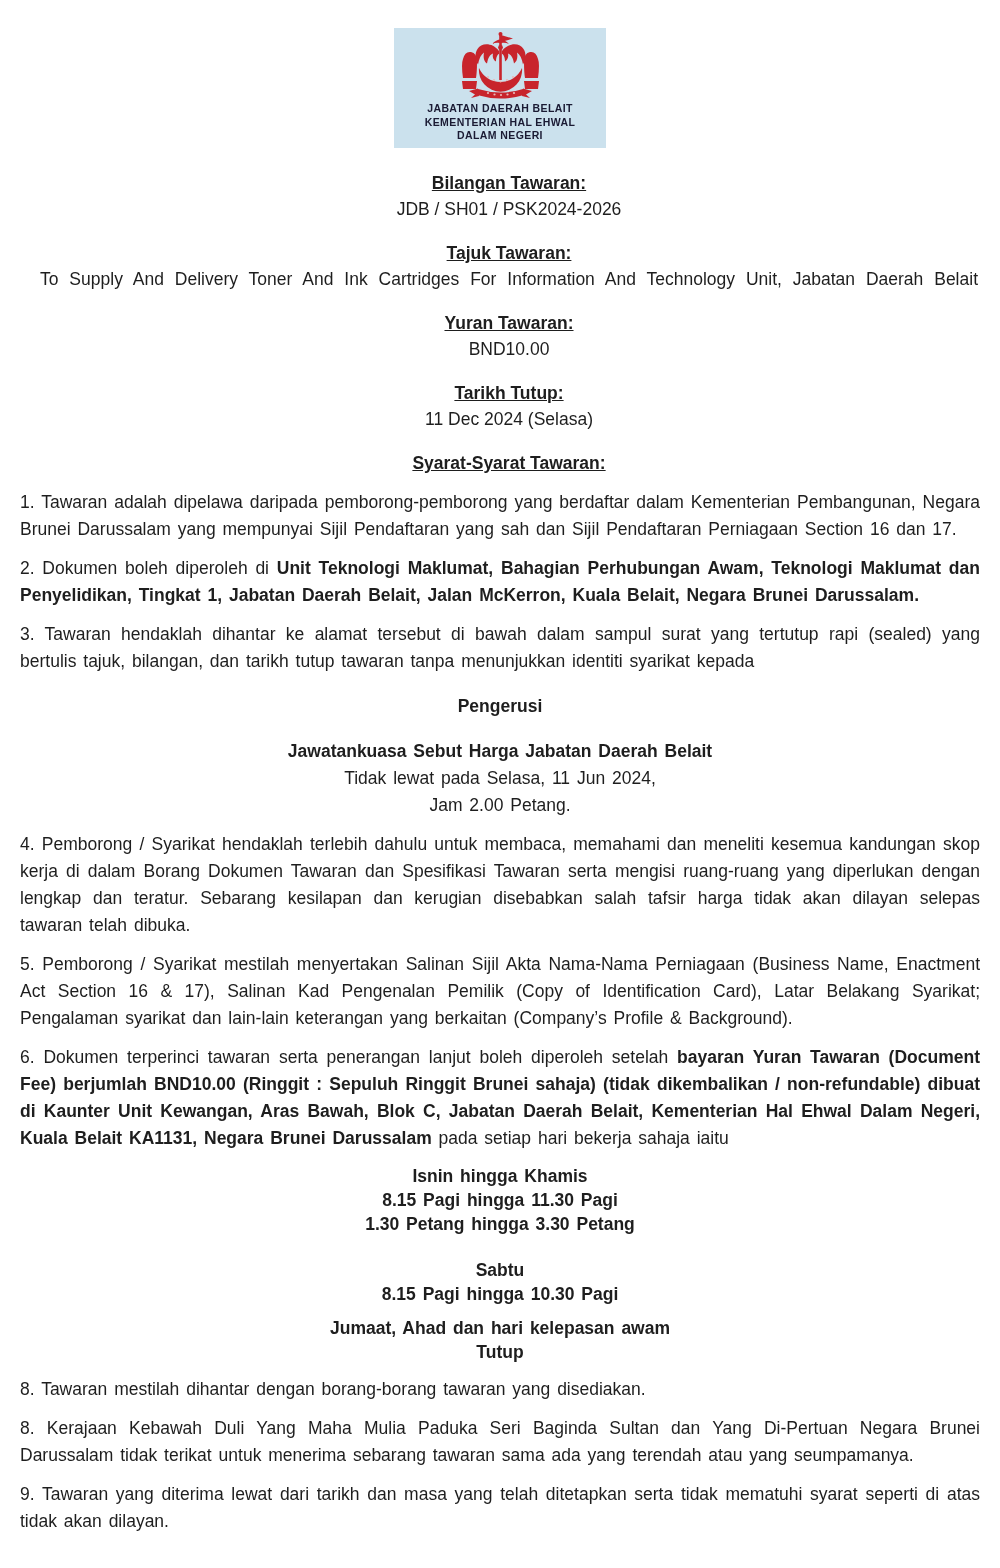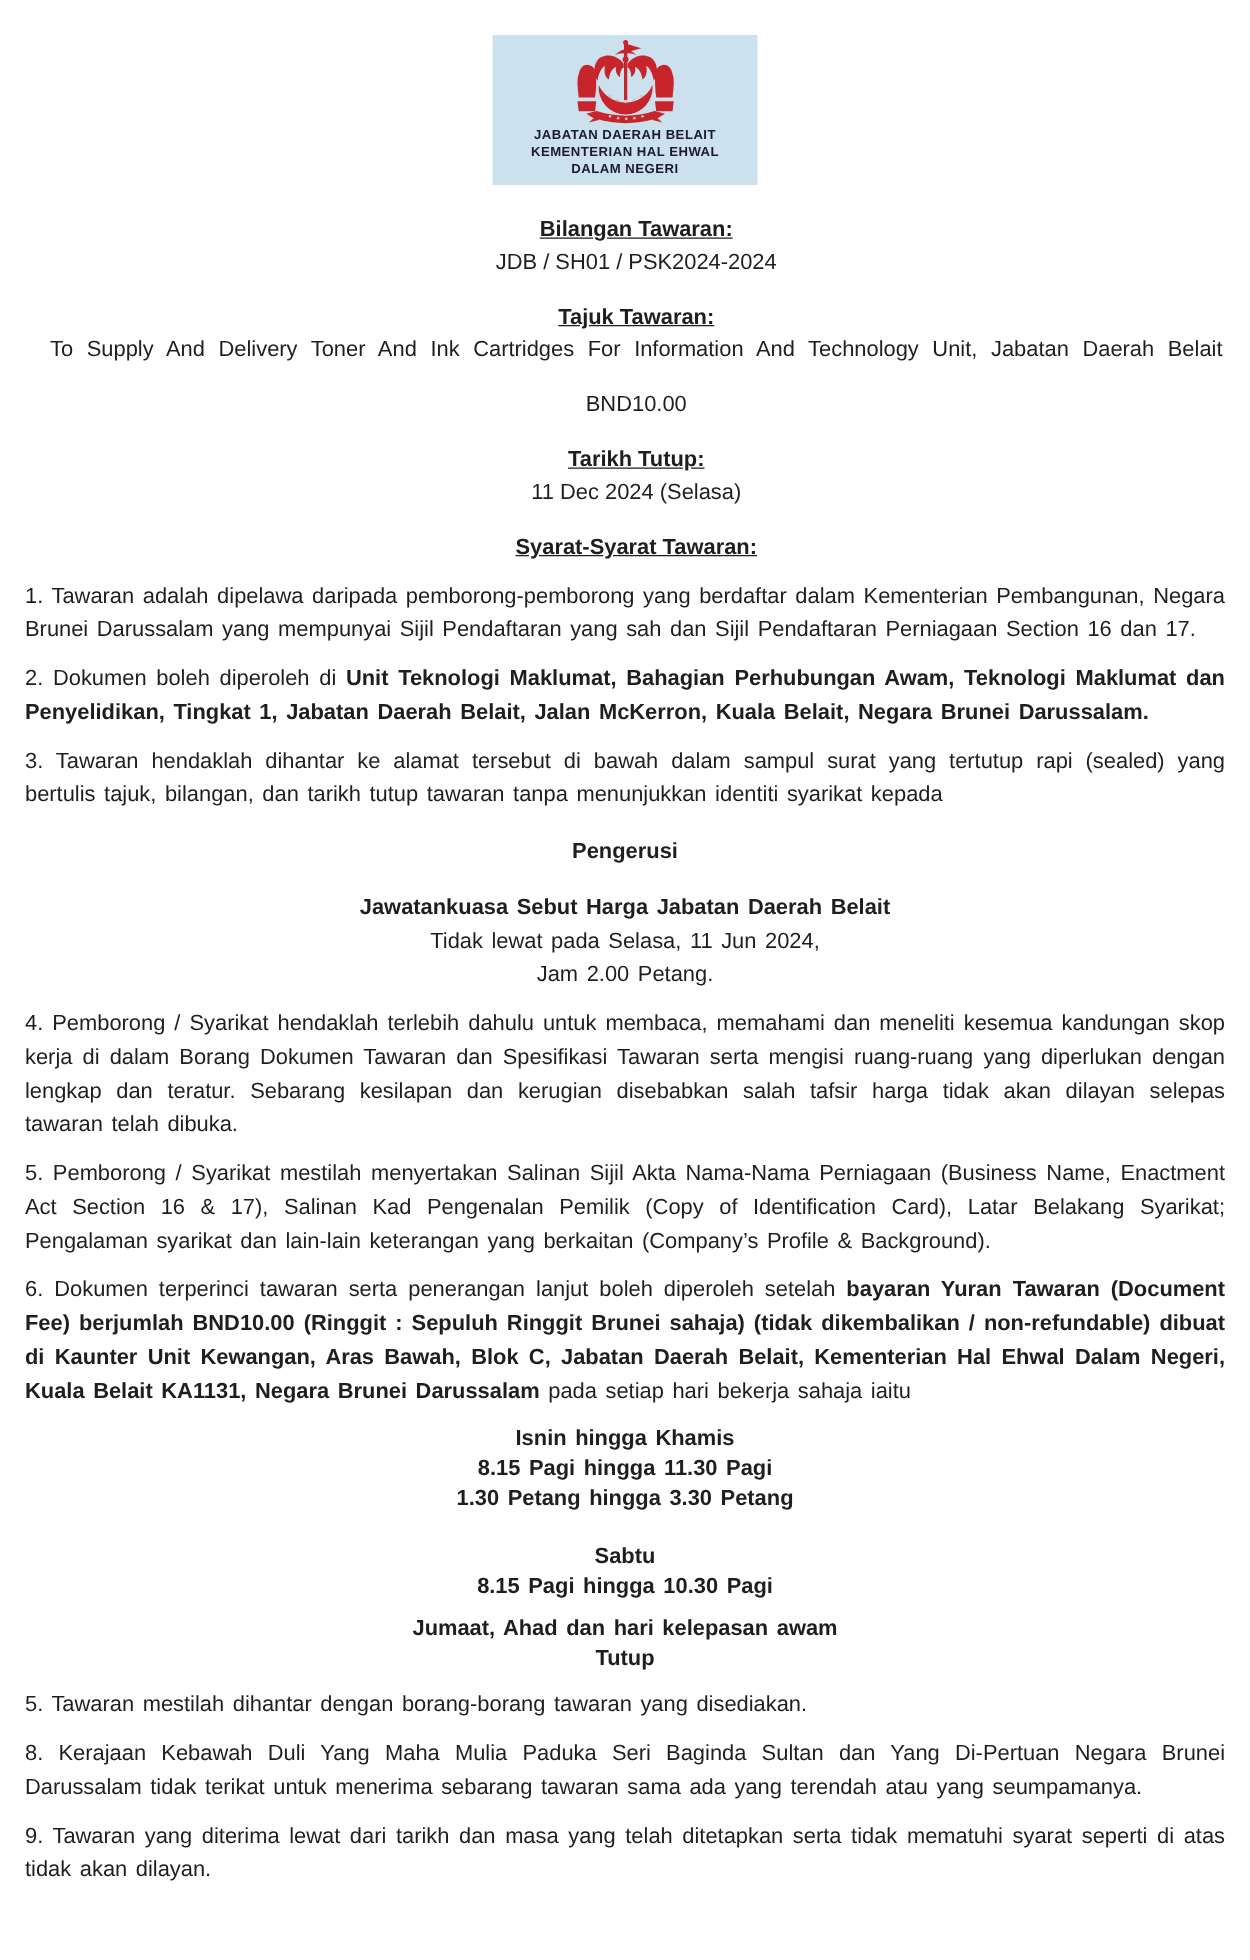--- a/index.html
+++ b/index.html
@@ -124,27 +124,28 @@
     <div class="logo-text">
       <div>JABATAN DAERAH BELAIT</div>
       <div>KEMENTERIAN HAL EHWAL</div>
       <div>DALAM NEGERI</div>
     </div>
   </div>
 
   <div class="meta">
     <div class="group">
       <div class="h">Bilangan Tawaran:</div>
-      <div>JDB / SH01 / PSK2024-2024</div>
+      <div>JDB / SH01 / PSK2024-2026</div>
     </div>
     <div class="group">
       <div class="h">Tajuk Tawaran:</div>
       <div class="wide-just">To Supply And Delivery Toner And Ink Cartridges For Information And Technology Unit, Jabatan Daerah Belait</div>
     </div>
     <div class="group">
+      <div class="h">Yuran Tawaran:</div>
       <div>BND10.00</div>
     </div>
     <div class="group">
       <div class="h">Tarikh Tutup:</div>
       <div>11 Dec 2024 (Selasa)</div>
     </div>
     <div class="group">
       <div class="h">Syarat-Syarat Tawaran:</div>
     </div>
   </div>
@@ -179,20 +180,20 @@
       <div class="sched-group g2">
         <div>Sabtu</div>
         <div>8.15 Pagi hingga 10.30 Pagi</div>
       </div>
       <div class="sched-group g3">
         <div>Jumaat, Ahad dan hari kelepasan awam</div>
         <div>Tutup</div>
       </div>
     </div>
 
-    <p>5. Tawaran mestilah dihantar dengan borang-borang tawaran yang disediakan.</p>
+    <p>8. Tawaran mestilah dihantar dengan borang-borang tawaran yang disediakan.</p>
 
     <p>8. Kerajaan Kebawah Duli Yang Maha Mulia Paduka Seri Baginda Sultan dan Yang Di-Pertuan Negara Brunei Darussalam tidak terikat untuk menerima sebarang tawaran sama ada yang terendah atau yang seumpamanya.</p>
 
     <p>9. Tawaran yang diterima lewat dari tarikh dan masa yang telah ditetapkan serta tidak mematuhi syarat seperti di atas tidak akan dilayan.</p>
 
   </div>
 </div>
 
 </body></html>

